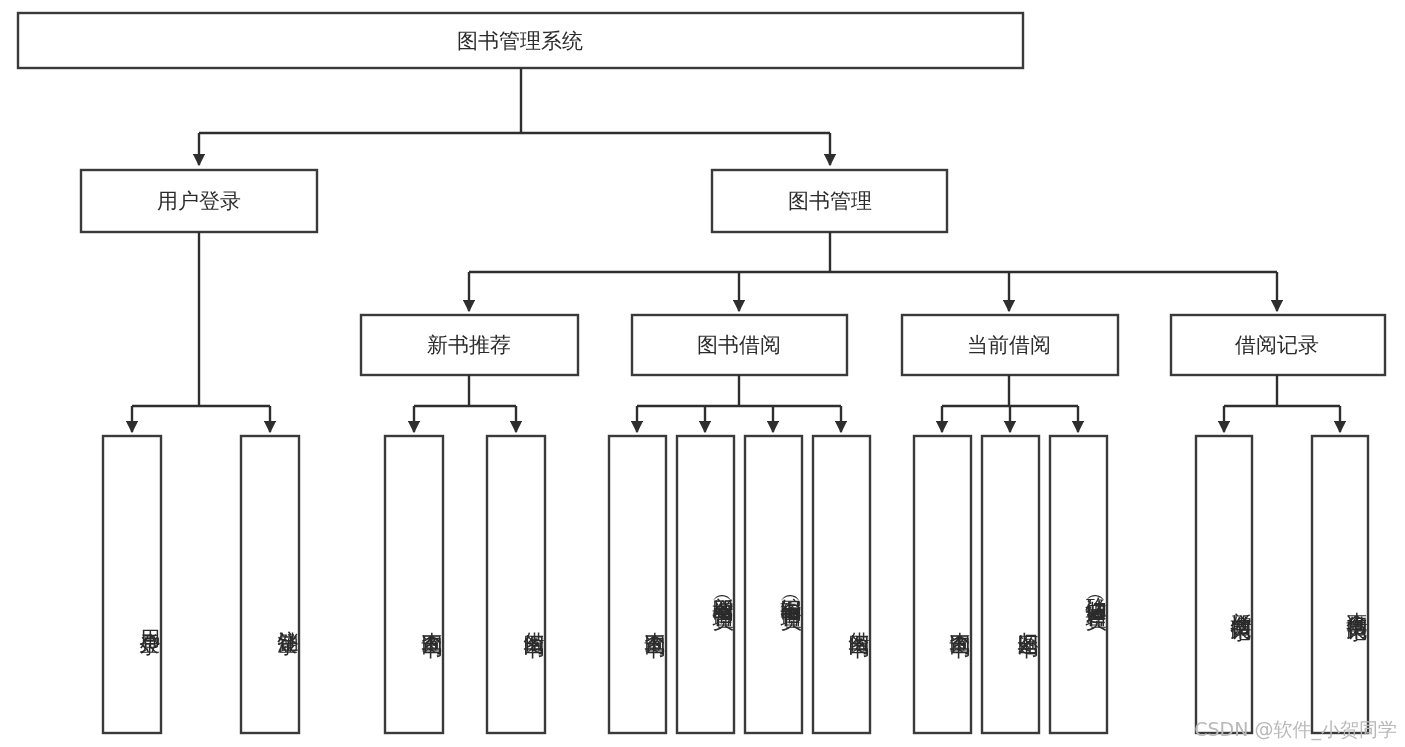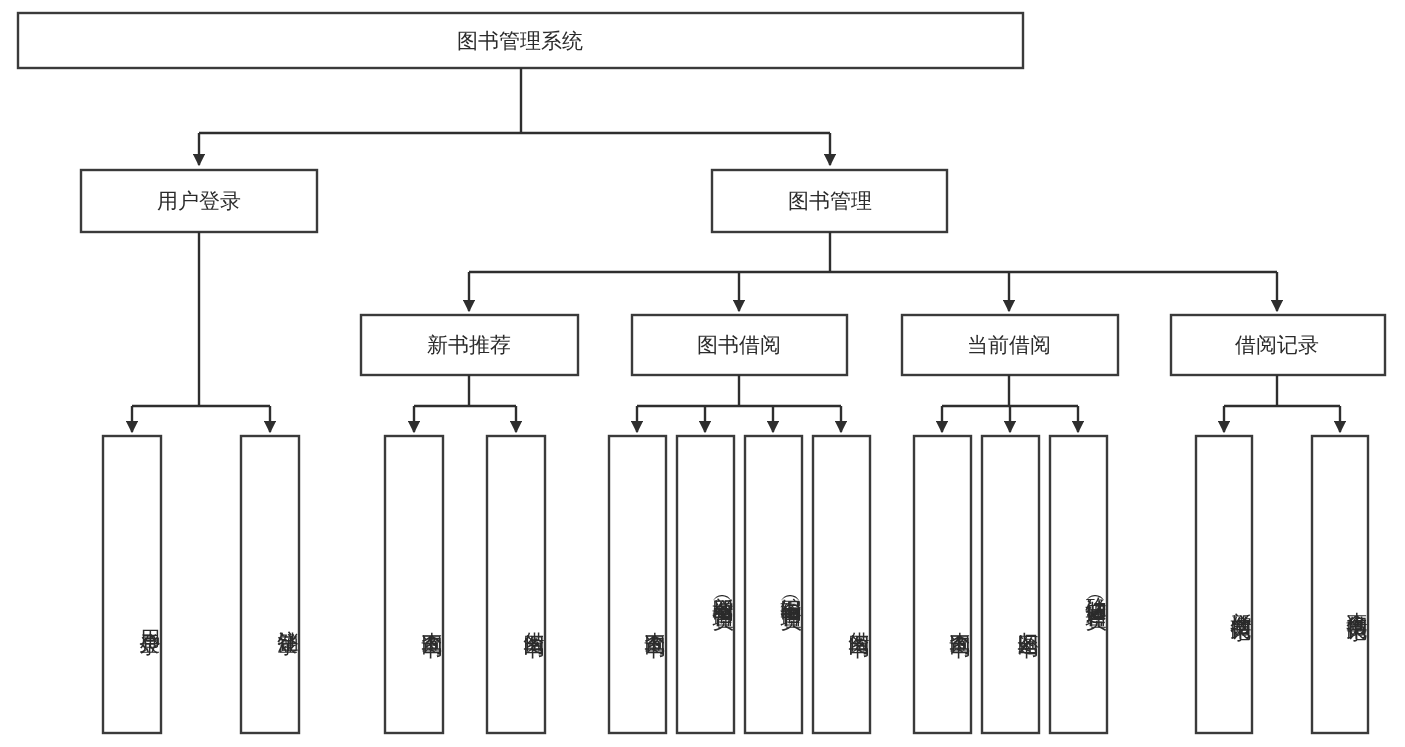--- a/index.html
+++ b/index.html
@@ -162,13 +162,14 @@
   <div class="leaf-label" style="left:609px; top:505px; width:57px; height:228px;">查询图书</div>
   <div class="leaf-label" style="left:677px; top:444px; width:57px; height:289px;">新增图书（管理员）</div>
   <div class="leaf-label" style="left:745px; top:444px; width:57px; height:289px;">编辑图书（管理员）</div>
   <div class="leaf-label" style="left:813px; top:505px; width:57px; height:228px;">借阅图书</div>
   <div class="leaf-label" style="left:914px; top:505px; width:57px; height:228px;">查询图书</div>
   <div class="leaf-label" style="left:982px; top:505px; width:57px; height:228px;">归还图书</div>
   <div class="leaf-label" style="left:1050px; top:444px; width:57px; height:289px;">确认归还（管理员）</div>
   <div class="leaf-label" style="left:1196px; top:469px; width:56px; height:264px;">新增借阅记录</div>
   <div class="leaf-label" style="left:1312px; top:469px; width:56px; height:264px;">查询借阅记录</div>
 
+  <div class="watermark">CSDN @软件_小贺同学</div>
 </div>
 
 </body></html>

